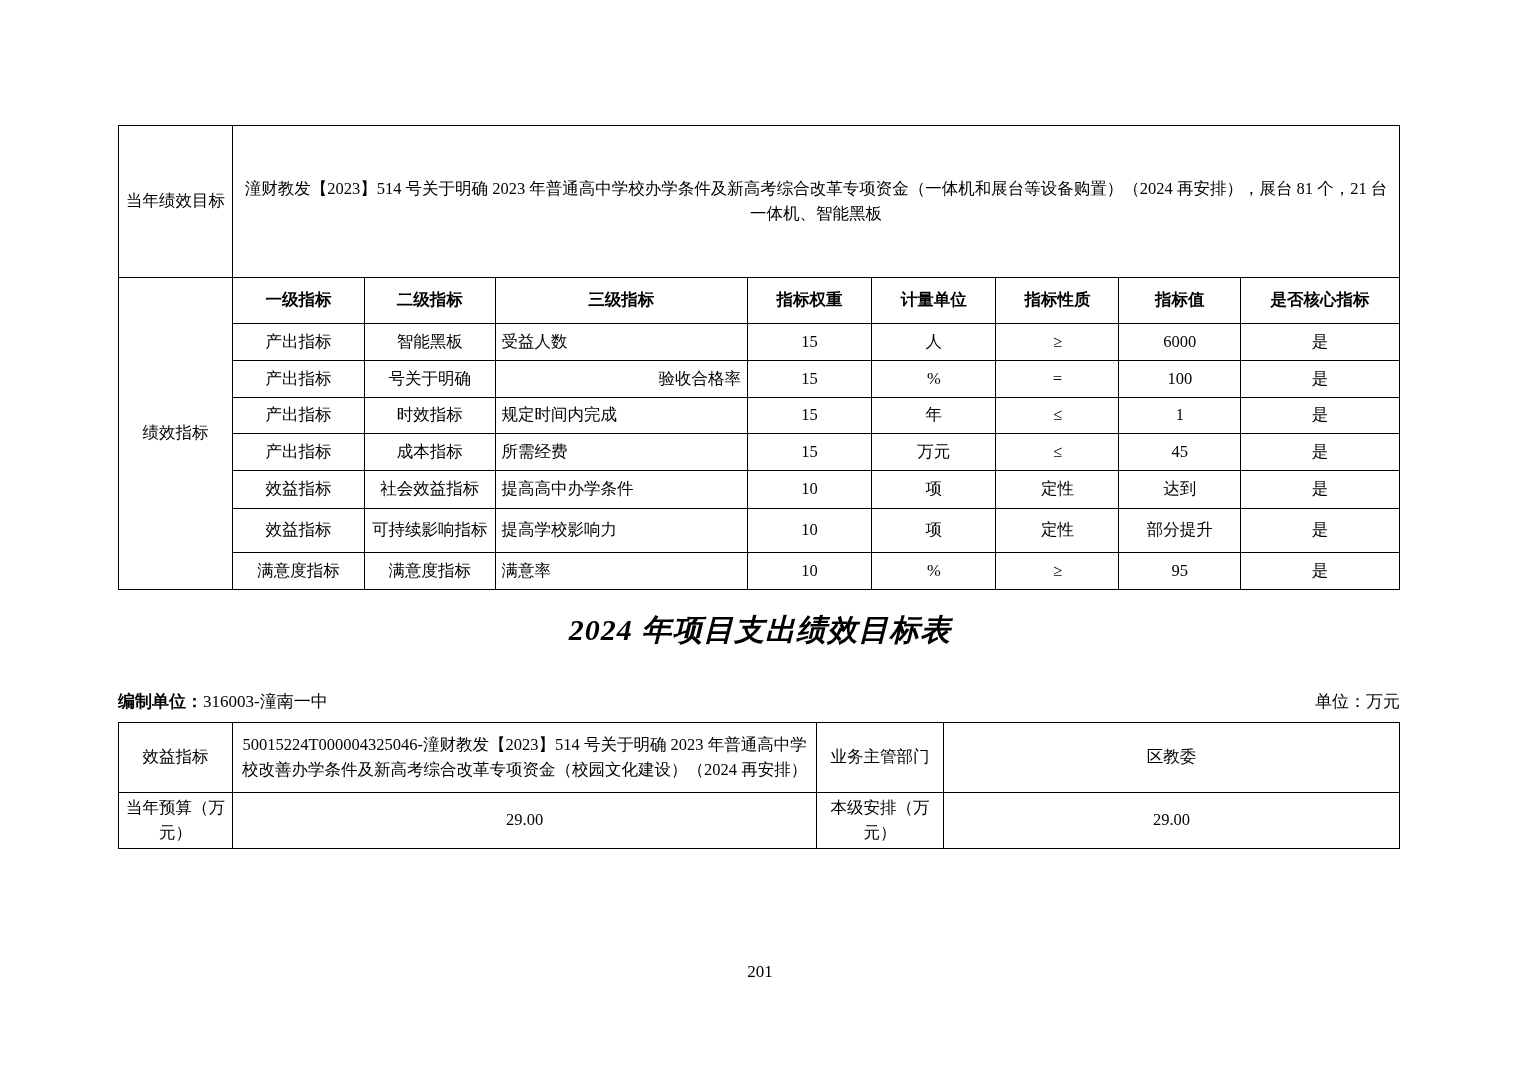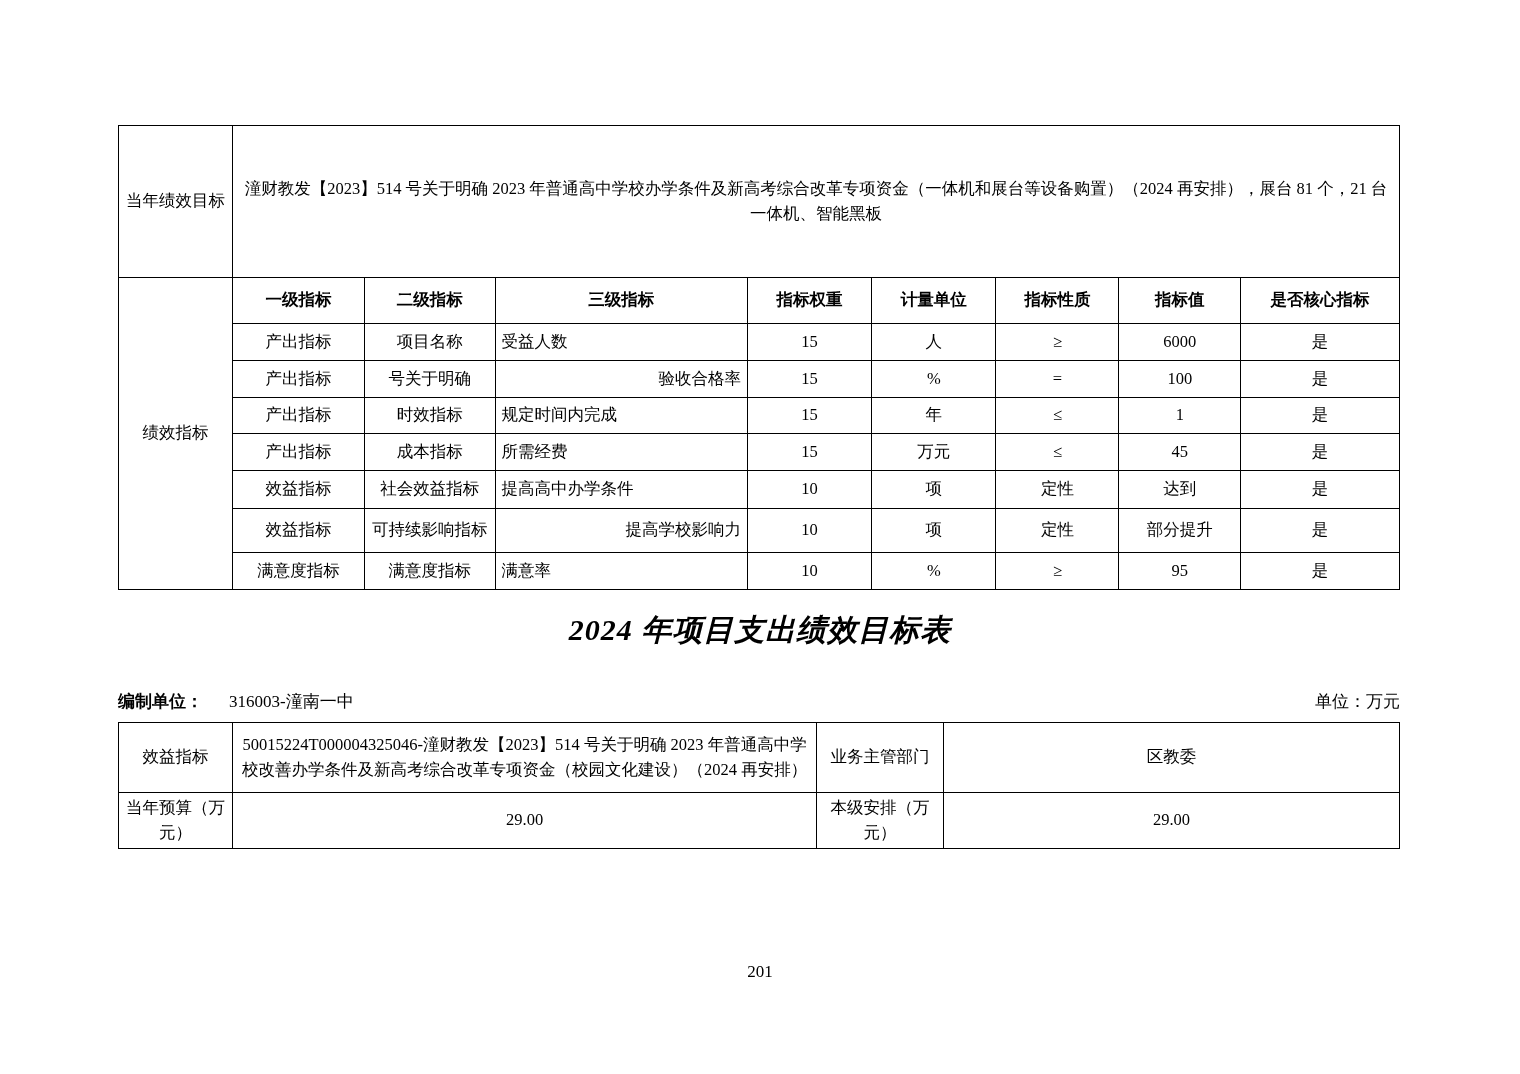--- a/index.html
+++ b/index.html
@@ -20,21 +20,21 @@
   .bottom-table{left:118px;top:722px;width:1282px;}
   .proj-name{text-align:left;line-height:2.0;padding:4px 12px;}
   .doc-title{
     position:absolute;top:610px;left:0;width:100%;text-align:center;
     font-size:30px;font-weight:bold;letter-spacing:1px;font-style:italic;
   }
   .meta-row{
     position:absolute;top:690px;left:118px;width:1282px;
     display:flex;justify-content:space-between;align-items:center;font-size:17px;
   }
-  .meta-left{display:flex;align-items:center;gap:26px;}
+  .meta-left{display:flex;align-items:center;}
   .meta-label{font-weight:bold;}
   .page-number{
     position:absolute;top:962px;left:0;width:100%;text-align:center;font-size:17px;
   }
 </style>
 </head>
 <body>
 
 <table class="tbl top-table">
   <colgroup>
@@ -59,21 +59,21 @@
     <th>二级指标</th>
     <th>三级指标</th>
     <th>指标权重</th>
     <th>计量单位</th>
     <th>指标性质</th>
     <th>指标值</th>
     <th>是否核心指标</th>
   </tr>
   <tr style="height:37px">
     <td>产出指标</td>
-    <td>项目名称</td>
+    <td>智能黑板</td>
     <td style="text-align:left">受益人数</td>
     <td>15</td>
     <td>人</td>
     <td>≥</td>
     <td>6000</td>
     <td>是</td>
   </tr>
   <tr style="height:37px">
     <td>产出指标</td>
     <td>号关于明确</td>
@@ -110,21 +110,21 @@
     <td style="text-align:left">提高高中办学条件</td>
     <td>10</td>
     <td>项</td>
     <td>定性</td>
     <td>达到</td>
     <td>是</td>
   </tr>
   <tr style="height:44px">
     <td>效益指标</td>
     <td>可持续影响指标</td>
-    <td style="text-align:right">提高学校影响力</td>
+    <td style="text-align:left">提高学校影响力</td>
     <td>10</td>
     <td>项</td>
     <td>定性</td>
     <td>部分提升</td>
     <td>是</td>
   </tr>
   <tr style="height:37px">
     <td>满意度指标</td>
     <td>满意度指标</td>
     <td style="text-align:left">满意率</td>

